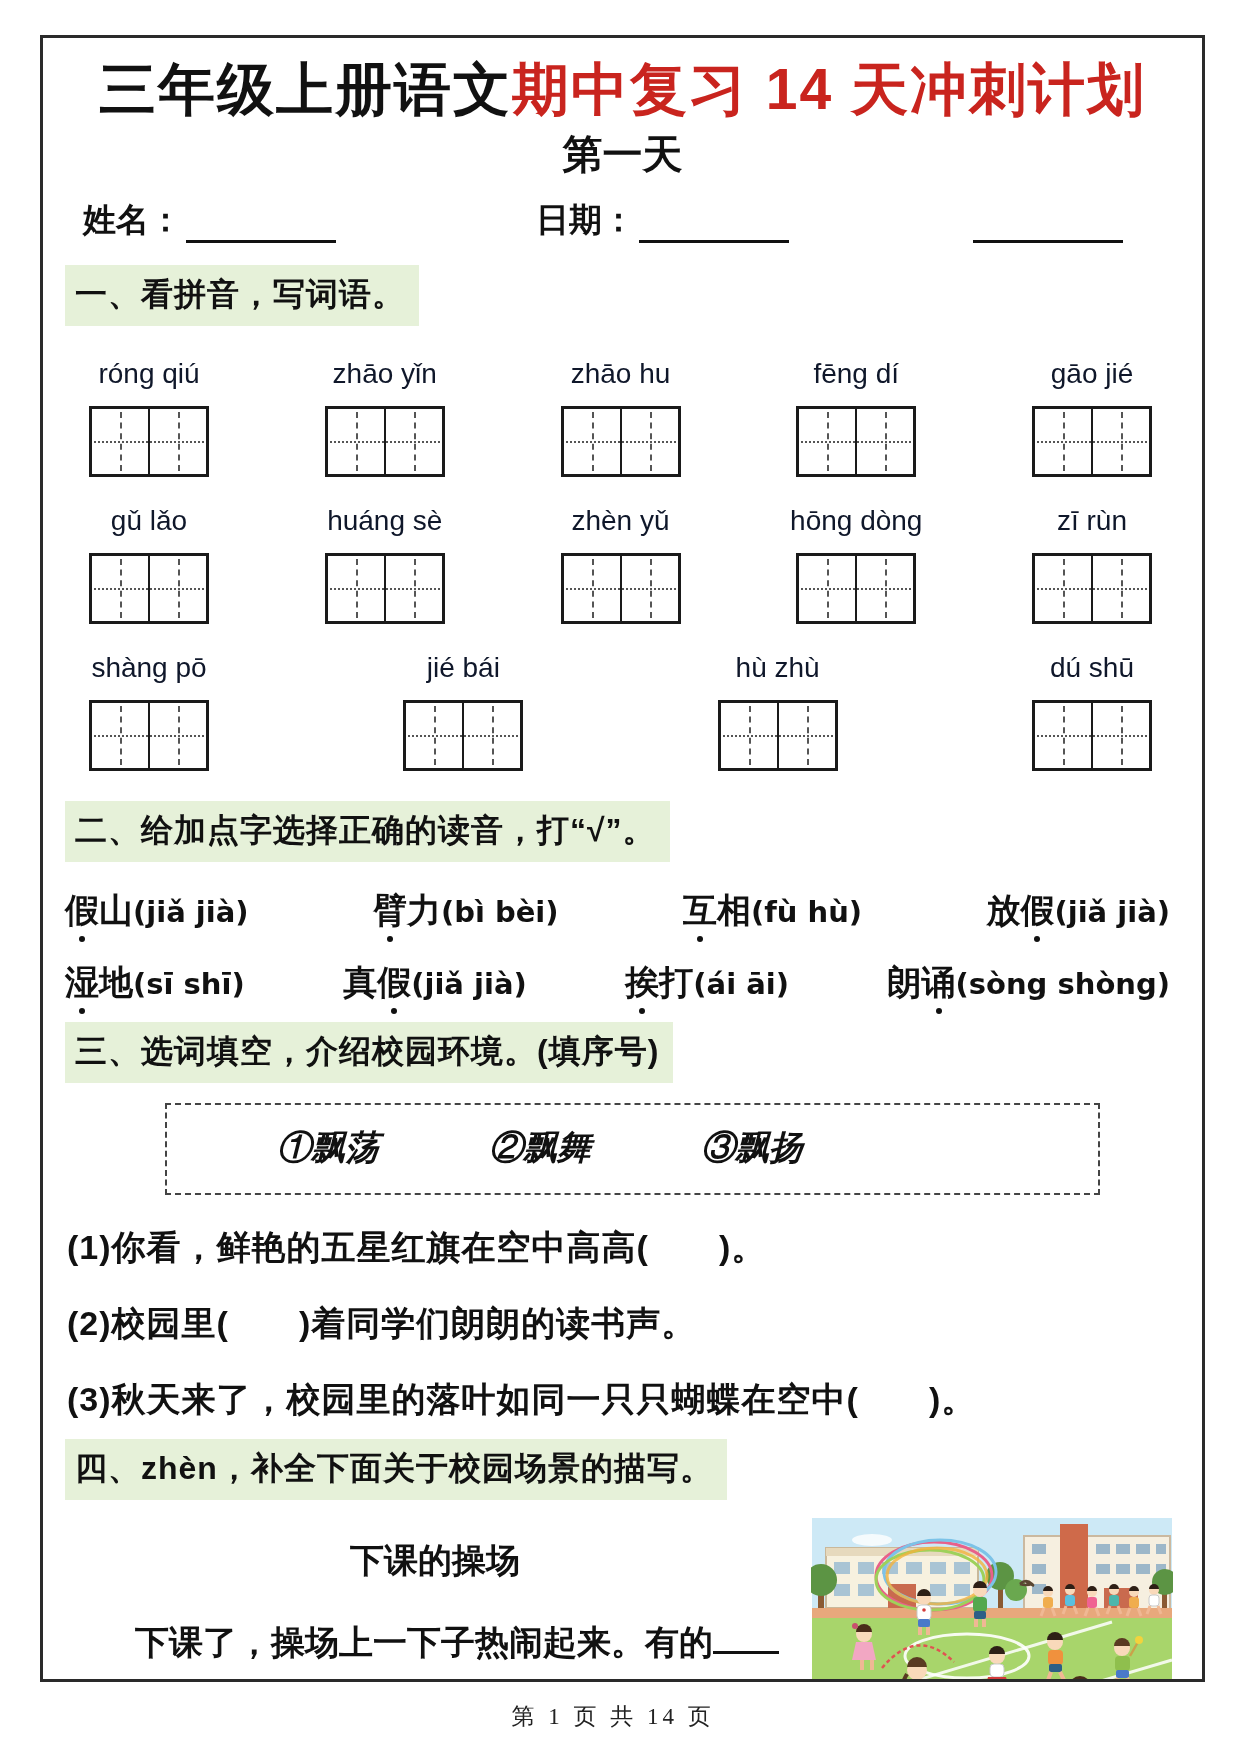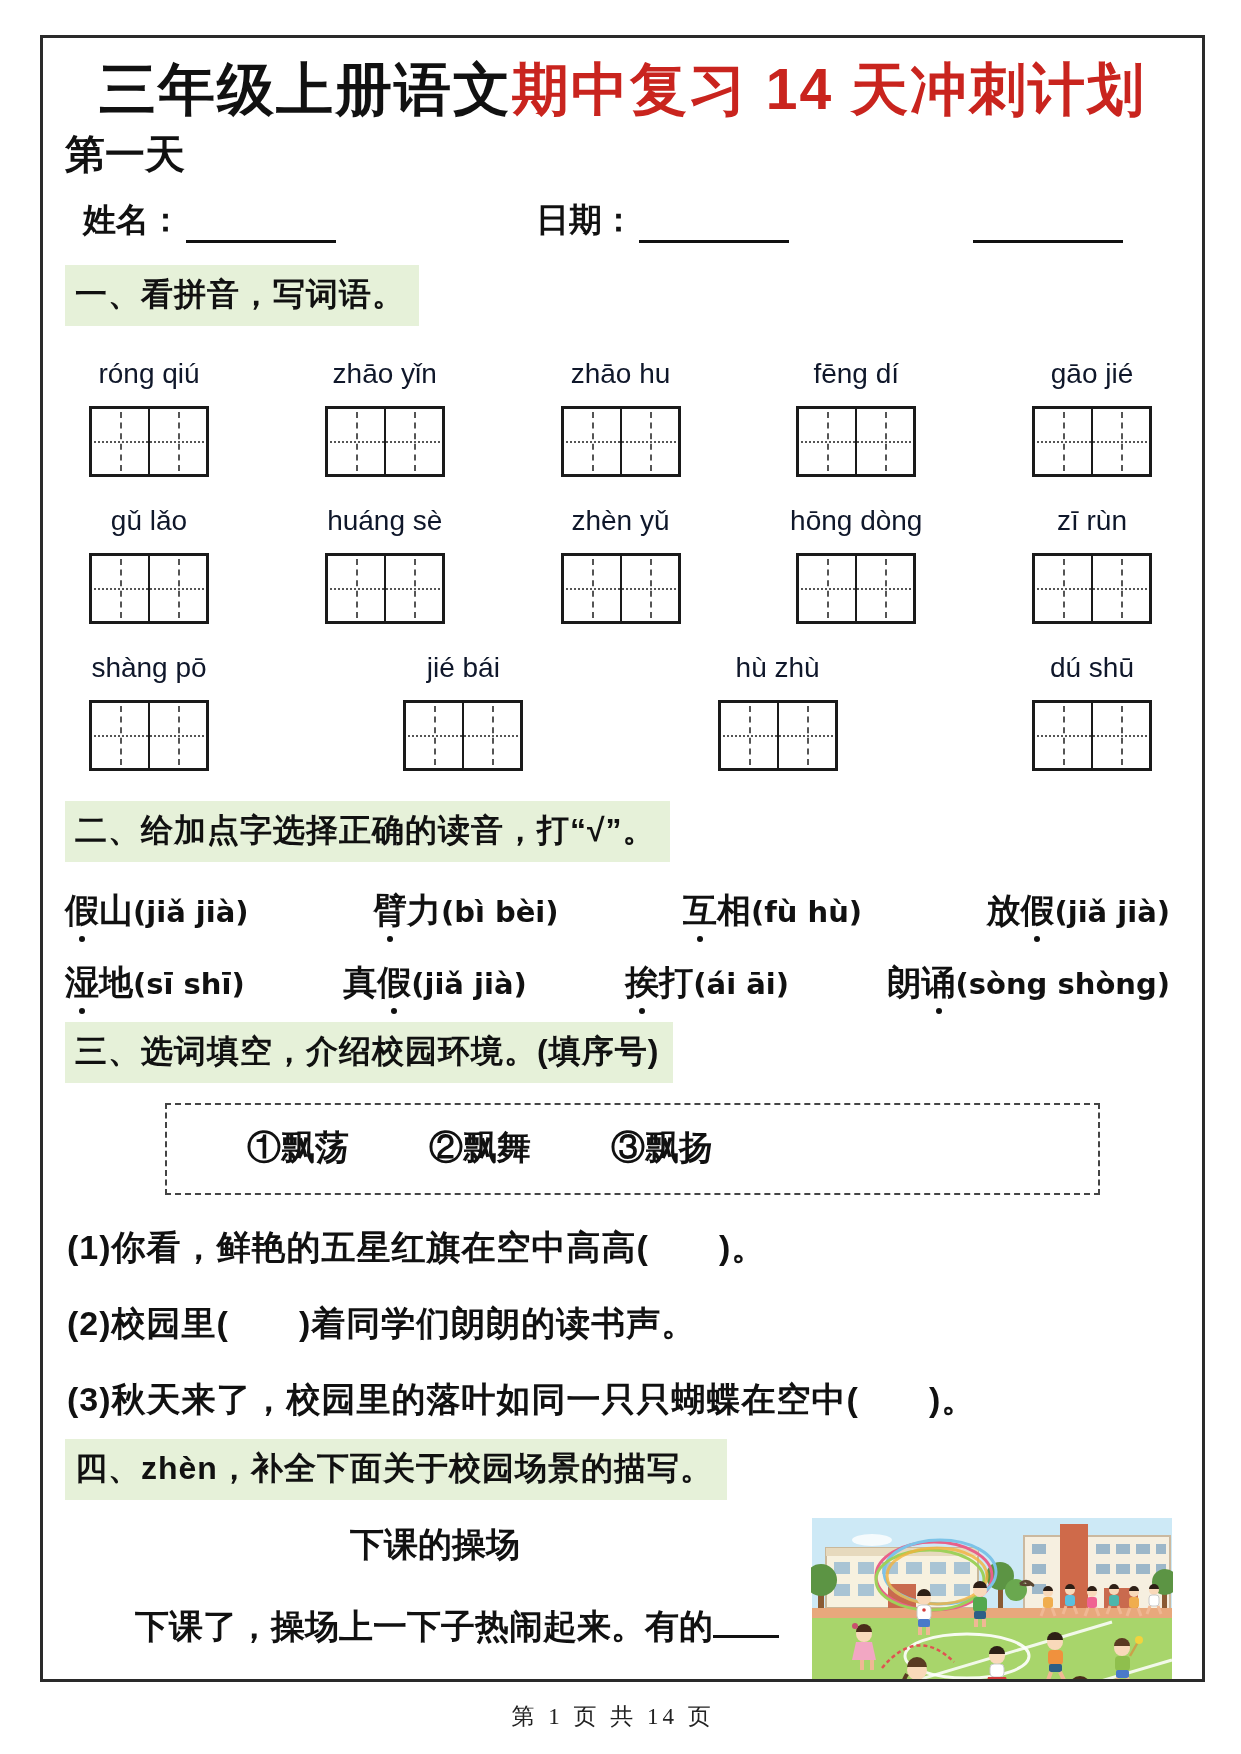--- a/index.html
+++ b/index.html
@@ -2,21 +2,21 @@
 <html><head>
 <meta charset="utf-8">
 <style>
   html,body{margin:0;padding:0;background:#ffffff;}
   body{width:1241px;height:1754px;position:relative;font-family:"Liberation Sans",sans-serif;color:#111;}
   .frame{position:absolute;left:40px;top:35px;width:1165px;height:1647px;border:3px solid #2a2a2a;box-sizing:border-box;background:#fff;overflow:hidden;}
   .inner{padding:10px 22px 0 22px;}
 
   .title{text-align:center;font-size:57px;font-weight:bold;letter-spacing:2px;margin-top:10px;line-height:1.1;white-space:nowrap;}
   .title .red{color:#c9241e;}
-  .day{font-size:40px;font-weight:bold;margin-top:6px;}
+  .day{text-align:center;font-size:40px;font-weight:bold;margin-top:6px;}
 
   .fields{display:flex;align-items:flex-end;margin:16px 18px 0 18px;font-size:33px;font-weight:bold;}
   .fields .fld{display:flex;align-items:flex-end;}
   .blank{display:inline-block;width:150px;height:34px;border-bottom:3px solid #111;margin-left:4px;}
   .fld.f2{margin-left:200px;}
   .fld.f3{margin-left:180px;}
 
   .sec-head{display:inline-block;background:#e6f1d9;font-size:32px;font-weight:bold;padding:8px 14px 9px 10px;letter-spacing:1px;}
   .sh1{margin:22px 0 4px 0;}
   .sh2{margin:30px 0 0 0;}
@@ -32,27 +32,27 @@
   .cell + .cell{border-left:2.5px solid #1a1a1a;}
   .cell::before{content:"";position:absolute;top:3px;bottom:3px;left:50%;border-left:2px dashed #555;}
 
   .s2-row{display:flex;justify-content:space-between;padding:0 10px 0 0;margin-top:26px;font-size:34px;font-weight:bold;align-items:baseline;}
   .s2-item{white-space:nowrap;}
   .dot-char{position:relative;display:inline-block;}
   .dot-char::after{content:"";position:absolute;left:50%;transform:translateX(-50%);bottom:-8px;width:6px;height:6px;border-radius:50%;background:#111;}
   .reading{font-family:"DejaVu Sans",sans-serif;font-weight:bold;font-size:29px;letter-spacing:0;}
 
   .opt-box{border:2.5px dashed #444;margin:20px 80px 0 100px;padding:20px 0 22px 0;display:flex;align-items:center;}
-  .opt{font-size:34px;font-weight:bold;margin-left:80px;white-space:nowrap;}
+  .opt{font-size:34px;font-weight:bold;margin-left:110px;white-space:nowrap;font-style:italic;}
 
   .sentence{font-size:34px;font-weight:bold;margin:30px 0 0 2px;letter-spacing:1px;}
 
   .s4-wrap{display:flex;margin-top:14px;}
   .s4-left{width:740px;font-size:34px;font-weight:bold;}
-  .s4-title{text-align:center;margin-top:8px;font-family:Liberation Serif, serif;}
+  .s4-title{text-align:center;margin-top:24px;font-family:Liberation Serif, serif;}
   .s4-line{margin-top:36px;white-space:nowrap;}
   .s4-line.indent{text-indent:0;padding-left:70px;}
   .u{display:inline-block;border-bottom:3px solid #111;height:30px;vertical-align:baseline;}
   .u1{width:66px;}
   .s4-img{width:362px;height:232px;margin-left:6px;margin-top:4px;}
 
   .footer{position:absolute;left:0;right:15px;bottom:22px;text-align:center;font-family:"Liberation Serif",serif;font-size:23px;color:#222;letter-spacing:4px;}
 </style>
 </head>
 <body>

